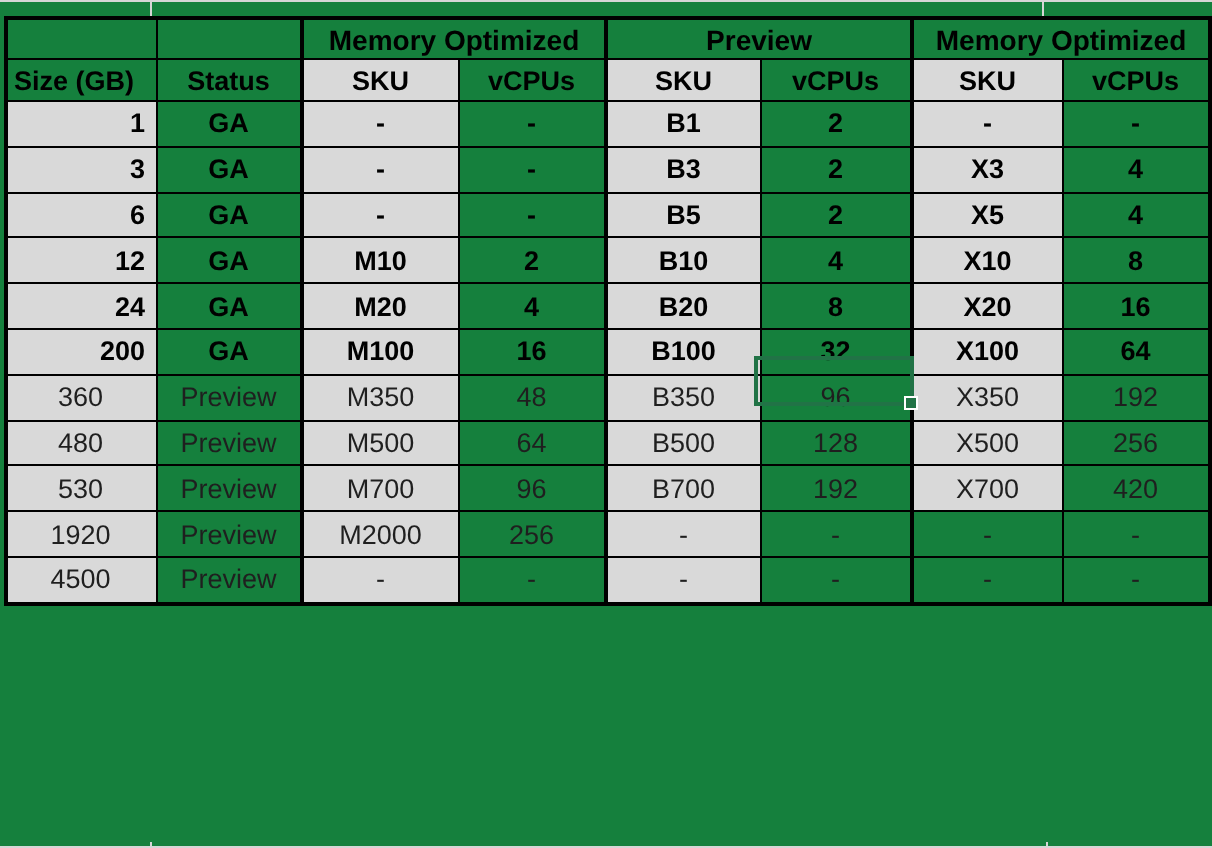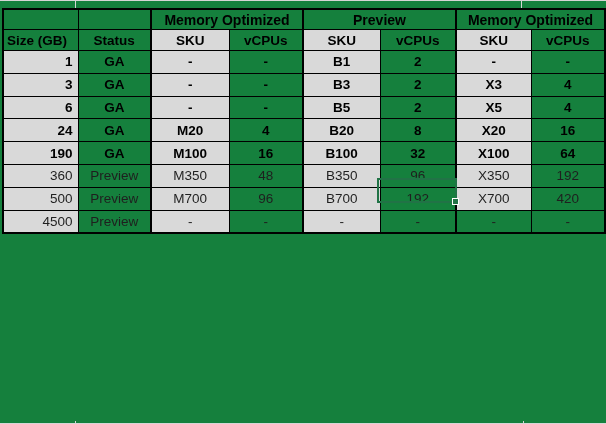--- a/index.html
+++ b/index.html
@@ -8,21 +8,21 @@
   table.sheet{position:absolute;left:2px;top:8px;width:602px;border-collapse:collapse;
               table-layout:fixed;border:2px solid #000;}
   td{border:1px solid #000;padding:0 4px;overflow:hidden;white-space:nowrap;
      font-size:13.5px;vertical-align:middle;text-align:center;}
   .thickL{border-left:2px solid #000;}
   .shade{background:#D9D9D9;}
   tr.r-group td{height:19px;font-weight:bold;font-size:14px;}
   tr.r-colhead td{height:20px;font-weight:bold;margin-left:36px;}
   tr.data td{height:21.8px;}
   tr.ga td{font-weight:bold;}
-  tr.preview td{color:#1f1f1f;}
+  tr.preview td{color:#1f1f1f;text-align:center;}
   td.c-size{text-align:right;padding-right:5px;}
   td.h-size{text-align:left;padding-left:3px;}
   
   .sel{position:absolute;left:377px;top:178px;width:80px;height:25px;box-sizing:border-box;
        border:2px solid #217346;pointer-events:none;}
   .sel .handle{position:absolute;right:-4px;bottom:-4px;width:7px;height:7px;box-sizing:border-box;
        background:#217346;border:1px solid #ffffff;pointer-events:auto;}
   
   .gl{position:absolute;background:#D6D6D6;}
   .gl-top{left:0;top:0;width:606px;height:1px;}
@@ -97,58 +97,88 @@
       <td class="c-size shade">6</td>
       <td>GA</td>
       <td class="shade thickL">-</td>
       <td>-</td>
       <td class="shade thickL">B5</td>
       <td>2</td>
       <td class="shade thickL">X5</td>
       <td>4</td>
     </tr>
     <tr class="data ga">
+      <td class="c-size shade">12</td>
+      <td>GA</td>
+      <td class="shade thickL">M10</td>
+      <td>2</td>
+      <td class="shade thickL">B10</td>
+      <td>4</td>
+      <td class="shade thickL">X10</td>
+      <td>8</td>
+    </tr>
+    <tr class="data ga">
       <td class="c-size shade">24</td>
       <td>GA</td>
       <td class="shade thickL">M20</td>
       <td>4</td>
       <td class="shade thickL">B20</td>
       <td>8</td>
       <td class="shade thickL">X20</td>
       <td>16</td>
     </tr>
     <tr class="data ga">
-      <td class="c-size shade">190</td>
+      <td class="c-size shade">200</td>
       <td>GA</td>
       <td class="shade thickL">M100</td>
       <td>16</td>
       <td class="shade thickL">B100</td>
       <td>32</td>
       <td class="shade thickL">X100</td>
       <td>64</td>
     </tr>
     <tr class="data preview">
       <td class="c-size shade">360</td>
       <td>Preview</td>
       <td class="shade thickL">M350</td>
       <td>48</td>
       <td class="shade thickL">B350</td>
       <td>96</td>
       <td class="shade thickL">X350</td>
       <td>192</td>
     </tr>
     <tr class="data preview">
-      <td class="c-size shade">500</td>
+      <td class="c-size shade">480</td>
+      <td>Preview</td>
+      <td class="shade thickL">M500</td>
+      <td>64</td>
+      <td class="shade thickL">B500</td>
+      <td>128</td>
+      <td class="shade thickL">X500</td>
+      <td>256</td>
+    </tr>
+    <tr class="data preview">
+      <td class="c-size shade">530</td>
       <td>Preview</td>
       <td class="shade thickL">M700</td>
       <td>96</td>
       <td class="shade thickL">B700</td>
       <td>192</td>
       <td class="shade thickL">X700</td>
       <td>420</td>
+    </tr>
+    <tr class="data preview">
+      <td class="c-size shade">1920</td>
+      <td>Preview</td>
+      <td class="shade thickL">M2000</td>
+      <td>256</td>
+      <td class="shade thickL">-</td>
+      <td>-</td>
+      <td class="thickL">-</td>
+      <td>-</td>
     </tr>
     <tr class="data preview">
       <td class="c-size shade">4500</td>
       <td>Preview</td>
       <td class="shade thickL">-</td>
       <td>-</td>
       <td class="shade thickL">-</td>
       <td>-</td>
       <td class="thickL">-</td>
       <td>-</td>

